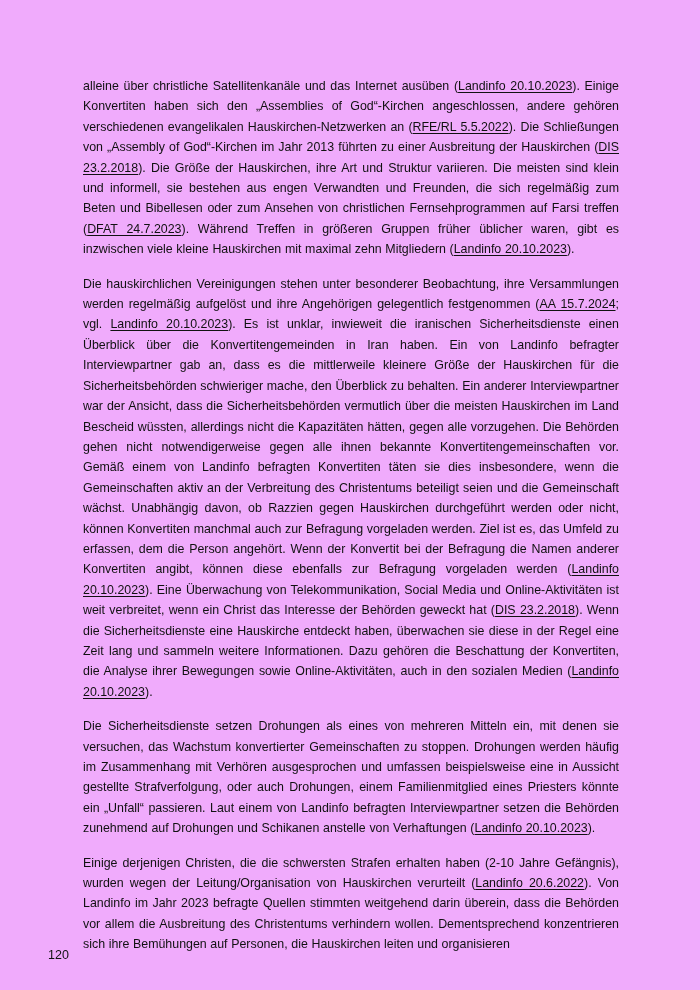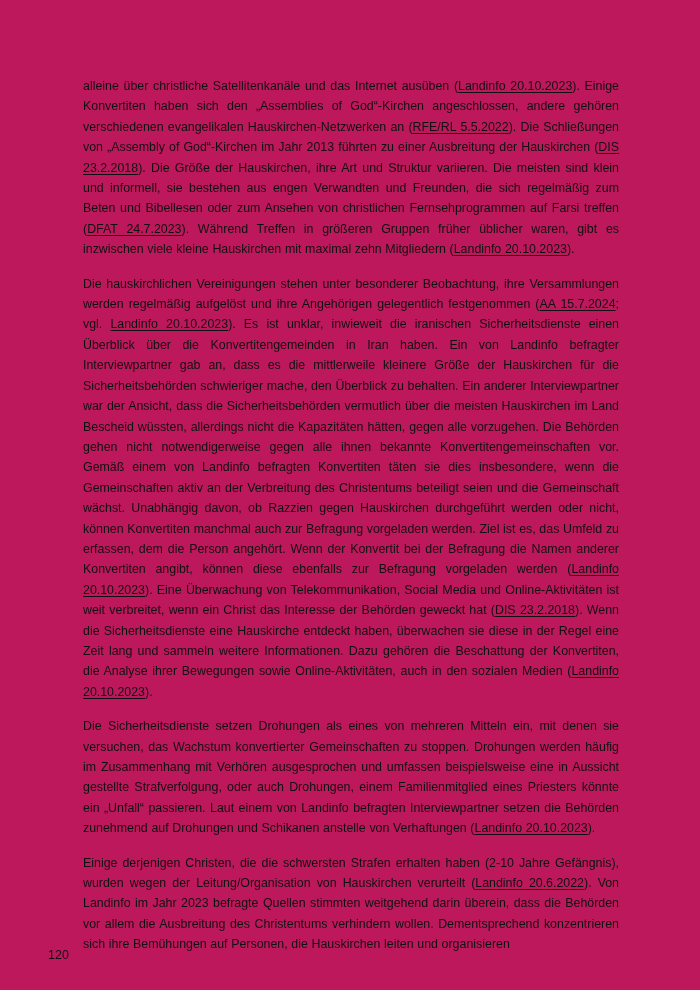--- a/index.html
+++ b/index.html
@@ -5,21 +5,21 @@
   html, body {
     margin: 0;
     padding: 0;
     background: #ffffff;
     font-family: "Liberation Sans", sans-serif;
   }
   .page {
     position: relative;
     width: 700px;
     height: 990px;
-    background: #be185d;
+    background: #f0abfc;
     overflow: hidden;
   }
   .content {
     position: absolute;
     left: 83px;
     top: 76px;
     width: 536px;
     color: #111111;
   }
   p.para {

